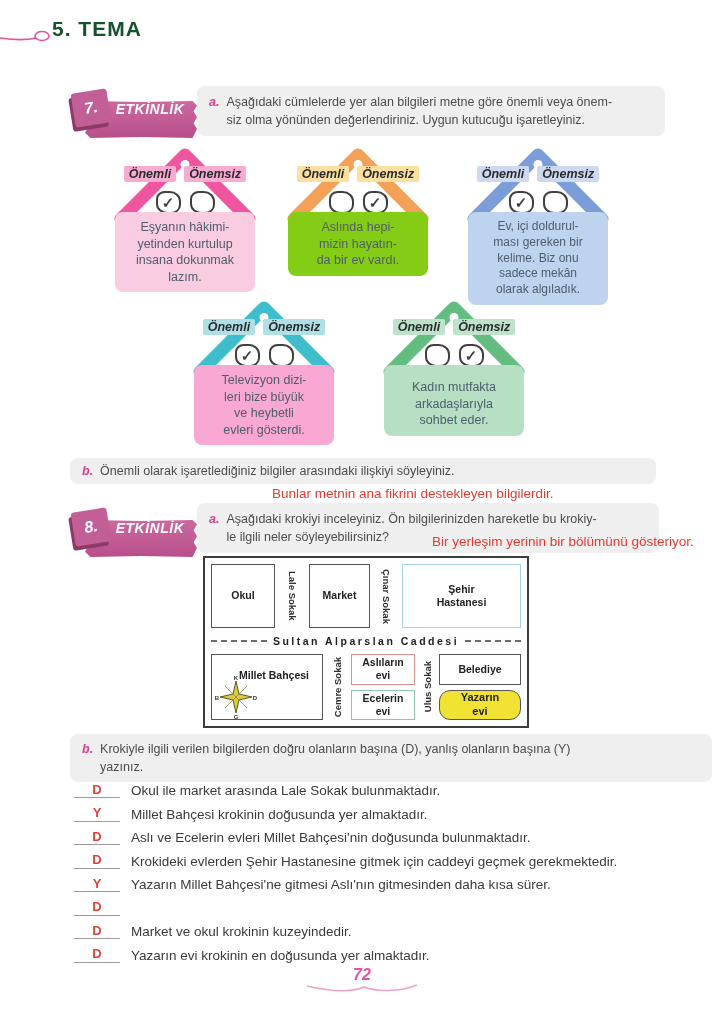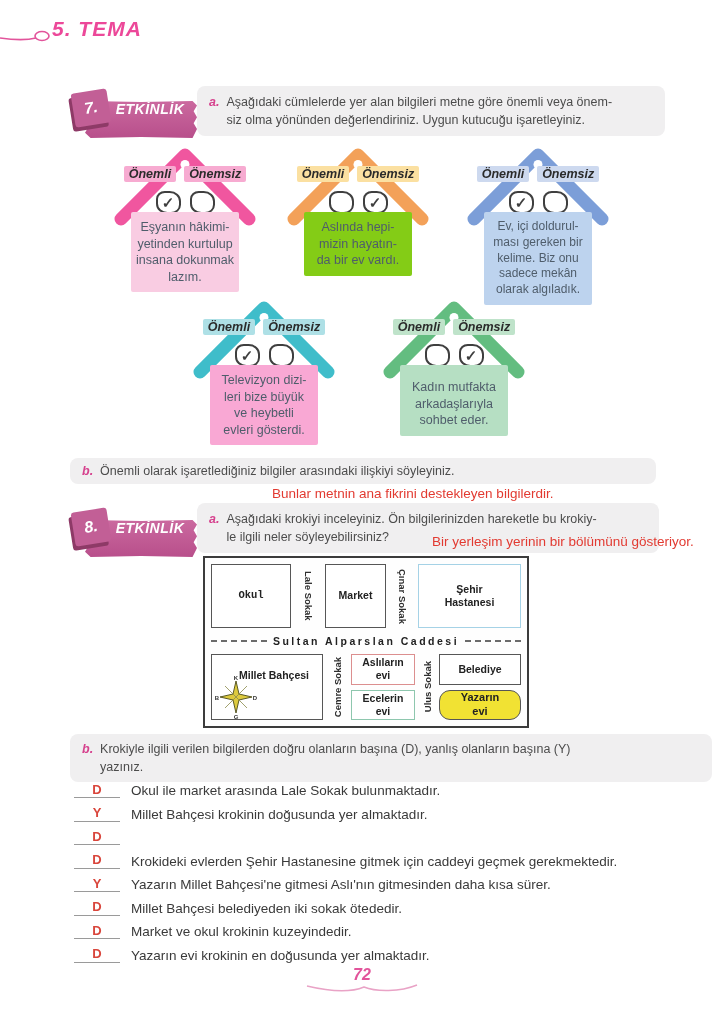--- a/index.html
+++ b/index.html
@@ -3,21 +3,21 @@
 <meta charset="utf-8">
 <style>
   * { margin:0; padding:0; box-sizing:border-box; }
   html,body { background:#ffffff; }
   body { font-family:"Liberation Sans", sans-serif; }
   #page { position:relative; width:724px; height:1024px; background:#fff; overflow:hidden; }
 
   
   .tema-header { position:absolute; top:12px; left:0; display:flex; align-items:center; }
   .tema-squiggle { width:52px; height:34px; }
-  .tema-title { color:#ec4899; font-weight:bold; font-style:italic; font-size:21px; letter-spacing:1px; }
+  .tema-title { color:#14532d; font-weight:bold; font-size:21px; letter-spacing:1px; }
 
   
   .badge { position:absolute; width:126px; height:50px; }
   .badge-ribbon { position:absolute; left:12px; top:18px; width:112px; height:37px;
     background:linear-gradient(180deg,#cb699f,#b84f8b);
     clip-path:polygon(0% 10%,4% 0%,50% 3%,96% 0%,100% 12%,97% 28%,100% 44%,97% 60%,100% 76%,96% 100%,50% 97%,5% 100%,0% 86%,3% 70%,0% 54%,3% 38%,0% 24%);
     display:flex; align-items:flex-start; justify-content:center; padding-left:18px; }
   .badge-label { color:#fff; font-weight:bold; font-style:italic; font-size:14px; letter-spacing:0.5px; }
   .badge-num { position:absolute; left:0; top:8px; width:36px; height:34px; background:#c25f96;
     transform:rotate(-9deg); color:#fff; font-weight:bold; font-style:italic; font-size:16px;
@@ -37,22 +37,22 @@
   .roof { position:absolute; left:0; top:0; width:146px; height:82px; }
   .roof polyline { fill:none; stroke-width:13; stroke-linecap:round; stroke-linejoin:round; }
   .labels { position:absolute; top:21px; left:0; width:100%; display:flex; justify-content:center; gap:8px; }
   .lbl { font-weight:bold; font-style:italic; font-size:12.5px; color:#2b2b2b; padding:1px 5px; border-radius:2px; }
   .checks { position:absolute; top:46px; left:0; width:100%; display:flex; justify-content:center; gap:9px; }
   .cb { width:25px; height:23px; background:#fff; border:2px solid #3f3f3f;
     border-radius:35% 45% 40% 45%; display:flex; align-items:center; justify-content:center;
     font-size:15px; font-weight:bold; color:#3f3f3f; }
   .notch { position:absolute; top:15px; left:50%; transform:translateX(-50%);
     width:9px; height:9px; background:#fff; border-radius:50%; }
-  .hbody { position:absolute; top:67px; left:50%; transform:translateX(-50%); width:108px;
-    border-radius:2px; padding:7px 4px; text-align:center; white-space:pre-line;
+  .hbody { position:absolute; top:67px; left:50%; transform:translateX(-50%); width:140px;
+    border-radius:8px; padding:7px 4px; text-align:center; white-space:pre-line;
     font-size:12.5px; line-height:1.32; color:#4f5d6b; }
 
   .h-pink  .roof polyline { stroke:#f0569f; } .h-pink  .lbl { background:#f7abd1; } .h-pink  .hbody { background:#f9cce2; }
   .h-orange .roof polyline{ stroke:#f3a159; } .h-orange .lbl { background:#fbe0a1; } .h-orange .hbody { background:#84cc16; }
   .h-blue  .roof polyline { stroke:#7c9ed8; } .h-blue  .lbl { background:#cdd9ef; } .h-blue  .hbody { background:#bdd3ee; }
   .h-teal  .roof polyline { stroke:#3fbdca; } .h-teal  .lbl { background:#aee0e6; } .h-teal  .hbody { background:#f9a8d4; }
   .h-green .roof polyline { stroke:#63bd80; } .h-green .lbl { background:#bfe3ca; } .h-green .hbody { background:#b6dfc3; }
 
   
   .map { position:absolute; left:203px; top:556px; width:326px; height:172px;
@@ -226,21 +226,21 @@
 
   <div class="gray-box" style="left:197px; top:503px; width:462px;">
     <span class="marker">a.</span>
     <span class="gtext">Aşağıdaki krokiyi inceleyiniz. Ön bilgilerinizden hareketle bu krokiy-
 le ilgili neler söyleyebilirsiniz?</span>
   </div>
   <div class="red-ans" style="left:432px; top:534px;">Bir yerleşim yerinin bir bölümünü gösteriyor.</div>
 
   <div class="map">
     <div class="map-top">
-      <div class="map-box" style="width:80px;font-family:Liberation Mono, monospace;">Okul</div>
+      <div class="map-box" style="width:64px;">Okul</div>
       <div class="street-v" style="width:34px;">
         <span class="v-down">Lale Sokak</span>
       </div>
       <div class="map-box" style="width:61px;">Market</div>
       <div class="street-v" style="width:32px;">
         <span class="v-down">Çınar Sokak</span>
       </div>
       <div class="map-box b-hastane" style="flex:1;">Şehir
 Hastanesi</div>
     </div>
@@ -298,38 +298,38 @@
     <div class="dy-row">
       <span class="dy-blank">
           <span class="dy-letter">Y</span>
         </span>
       <span class="dy-text">Millet Bahçesi krokinin doğusunda yer almaktadır.</span>
     </div>
     <div class="dy-row">
       <span class="dy-blank">
           <span class="dy-letter">D</span>
         </span>
+      <span class="dy-text">Aslı ve Ecelerin evleri Millet Bahçesi'nin doğusunda bulunmaktadır.</span>
     </div>
     <div class="dy-row">
       <span class="dy-blank">
           <span class="dy-letter">D</span>
         </span>
       <span class="dy-text">Krokideki evlerden Şehir Hastanesine gitmek için caddeyi geçmek gerekmektedir.</span>
     </div>
     <div class="dy-row">
       <span class="dy-blank">
           <span class="dy-letter">Y</span>
         </span>
       <span class="dy-text">Yazarın Millet Bahçesi'ne gitmesi Aslı'nın gitmesinden daha kısa sürer.</span>
     </div>
     <div class="dy-row">
       <span class="dy-blank">
           <span class="dy-letter">D</span>
         </span>
-      <span class="dy-text">Millet Bahçesi belediyeden iki sokak ötededir.</span>
     </div>
     <div class="dy-row">
       <span class="dy-blank">
           <span class="dy-letter">D</span>
         </span>
       <span class="dy-text">Market ve okul krokinin kuzeyindedir.</span>
     </div>
     <div class="dy-row">
       <span class="dy-blank">
           <span class="dy-letter">D</span>

